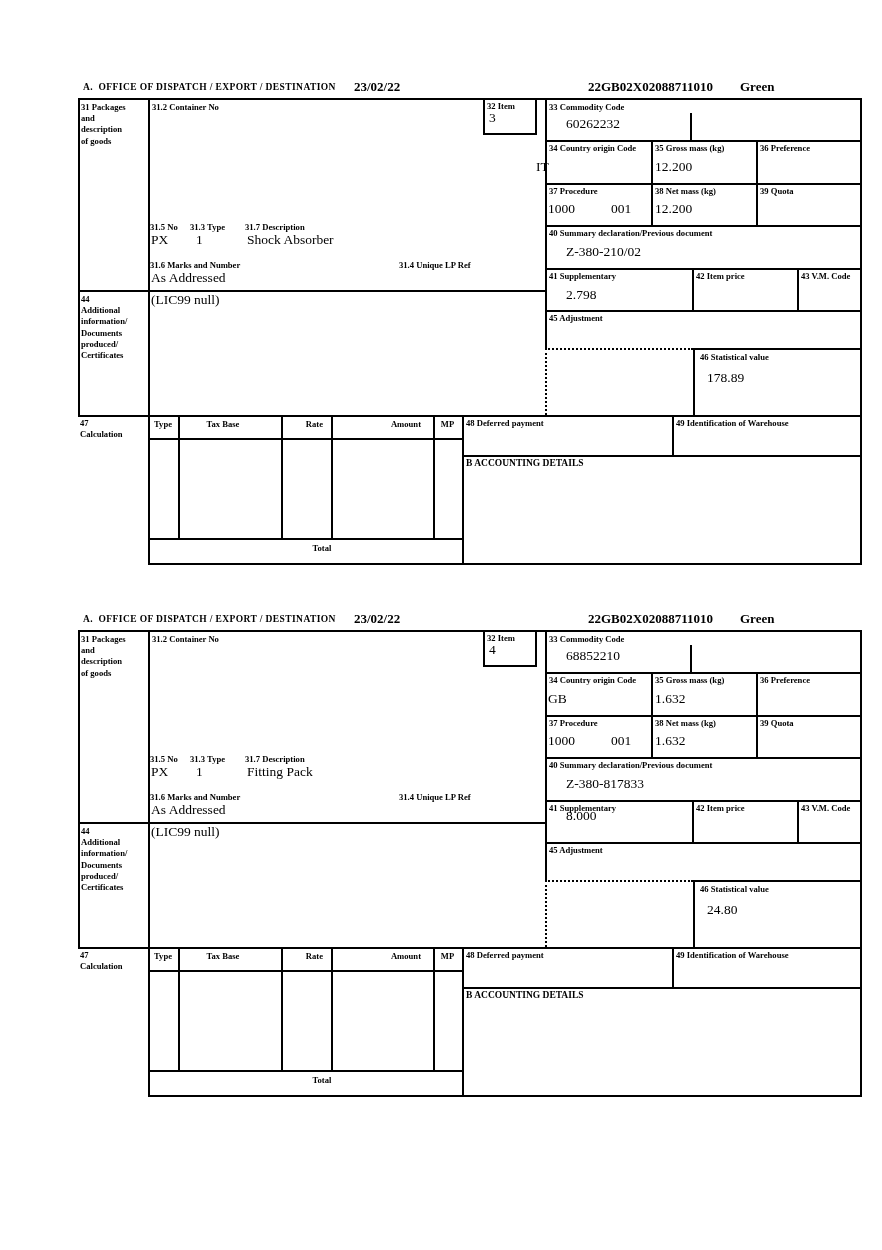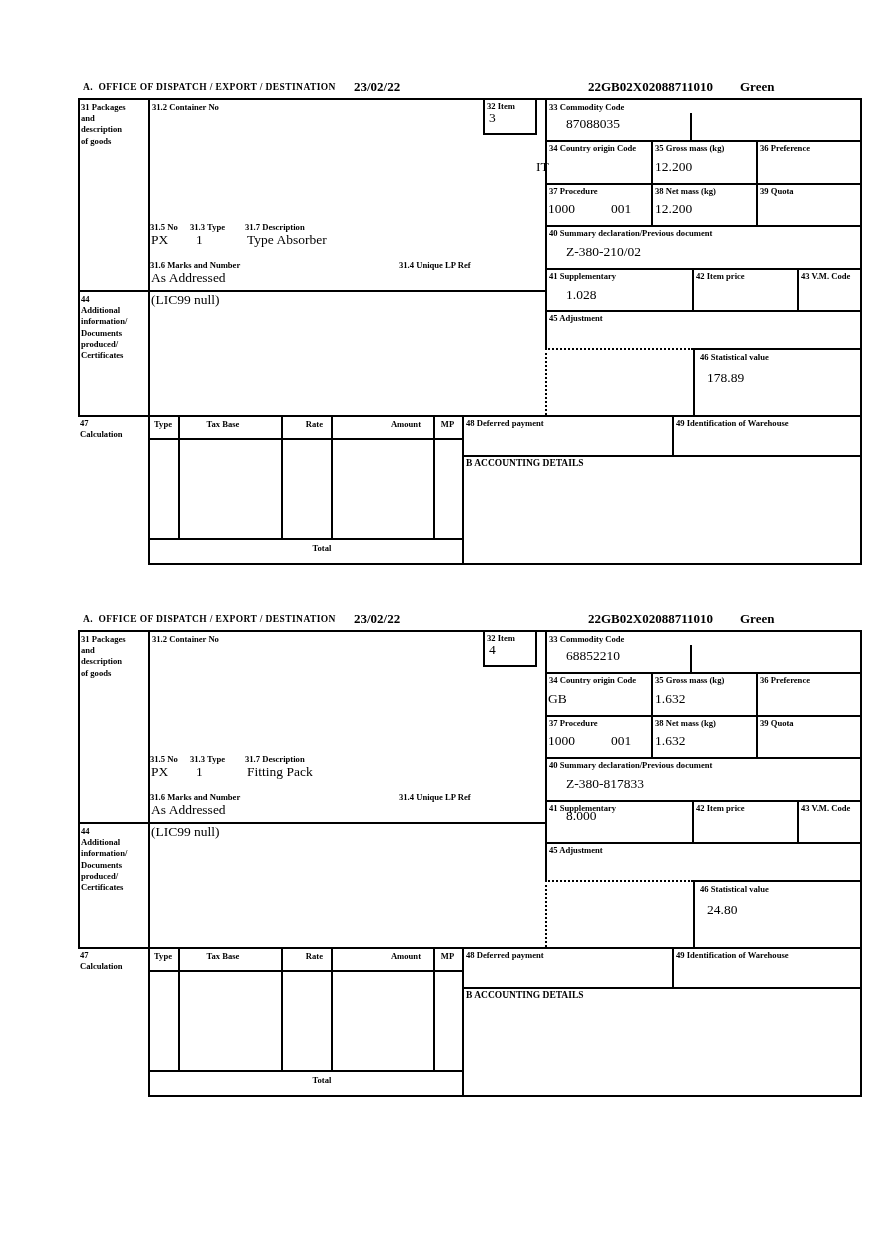--- a/index.html
+++ b/index.html
@@ -64,50 +64,50 @@
 
   <span class="lbl" style="left:81px;top:26px;width:62px">31 Packages
 and
 description
 of goods</span>
   <span class="lbl" style="left:152px;top:26px">31.2 Container No</span>
   <span class="lbl" style="left:487px;top:25px">32 Item</span>
   <span class="val" style="left:489px;top:34px">3</span>
 
   <span class="lbl" style="left:549px;top:26px">33 Commodity Code</span>
-  <span class="val" style="left:566px;top:40px">87088035</span>
+  <span class="val" style="left:566px;top:40px">60262232</span>
 
   <span class="lbl" style="left:549px;top:67px">34 Country origin Code</span>
   <span class="val" style="left:536px;top:83px">IT</span>
   <span class="lbl" style="left:655px;top:67px">35 Gross mass (kg)</span>
   <span class="val" style="left:655px;top:83px">12.200</span>
   <span class="lbl" style="left:760px;top:67px">36 Preference</span>
 
   <span class="lbl" style="left:549px;top:110px">37 Procedure</span>
   <span class="val" style="left:548px;top:125px">1000</span>
   <span class="val" style="left:611px;top:125px">001</span>
   <span class="lbl" style="left:655px;top:110px">38 Net mass (kg)</span>
   <span class="val" style="left:655px;top:125px">12.200</span>
   <span class="lbl" style="left:760px;top:110px">39 Quota</span>
 
   <span class="lbl" style="left:150px;top:146px">31.5 No</span>
   <span class="lbl" style="left:190px;top:146px">31.3 Type</span>
   <span class="lbl" style="left:245px;top:146px">31.7 Description</span>
   <span class="val" style="left:151px;top:156px">PX</span>
   <span class="val" style="left:196px;top:156px">1</span>
-  <span class="val" style="left:247px;top:156px">Type Absorber</span>
+  <span class="val" style="left:247px;top:156px">Shock Absorber</span>
 
   <span class="lbl" style="left:150px;top:184px">31.6 Marks and Number</span>
   <span class="lbl" style="left:399px;top:184px">31.4 Unique LP Ref</span>
   <span class="val" style="left:151px;top:194px">As Addressed</span>
 
   <span class="lbl" style="left:549px;top:152px">40 Summary declaration/Previous document</span>
   <span class="val" style="left:566px;top:168px">Z-380-210/02</span>
   <span class="lbl" style="left:549px;top:195px">41 Supplementary</span>
-  <span class="val" style="left:566px;top:211px">1.028</span>
+  <span class="val" style="left:566px;top:211px">2.798</span>
   <span class="lbl" style="left:696px;top:195px">42 Item price</span>
   <span class="lbl" style="left:801px;top:195px">43 V.M. Code</span>
 
   <span class="lbl" style="left:81px;top:218px;width:64px">44
 Additional
 information/
 Documents
 produced/
 Certificates</span>
   <span class="val" style="left:151px;top:216px">(LIC99 null)</span>

